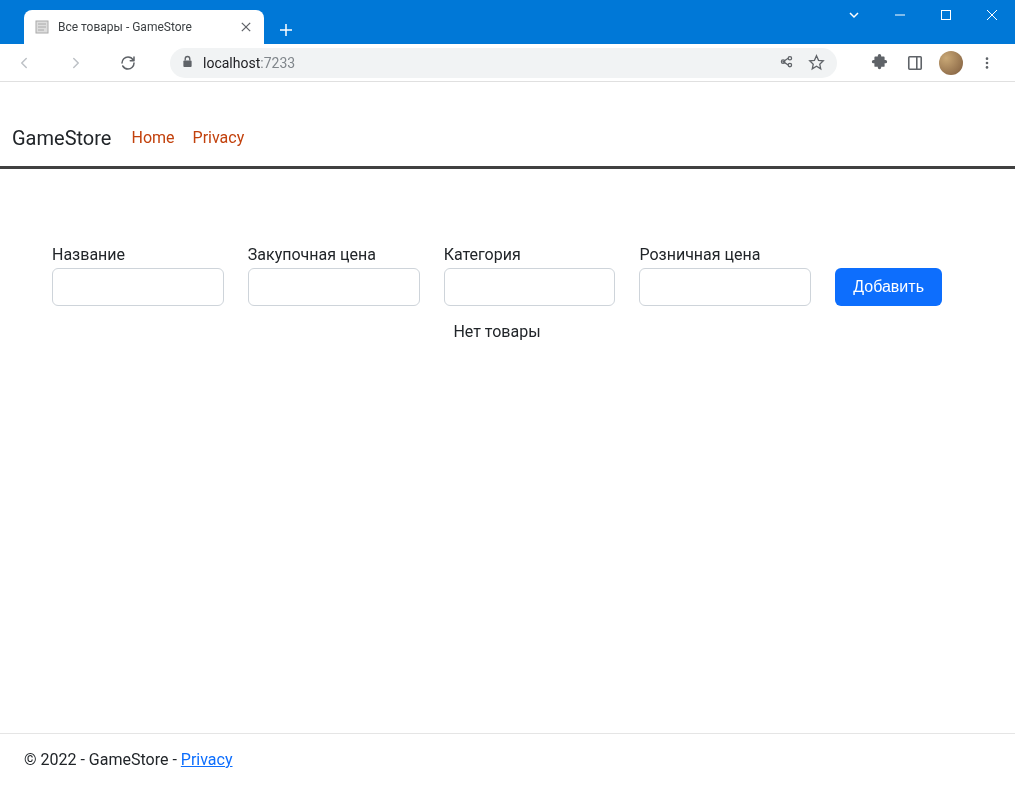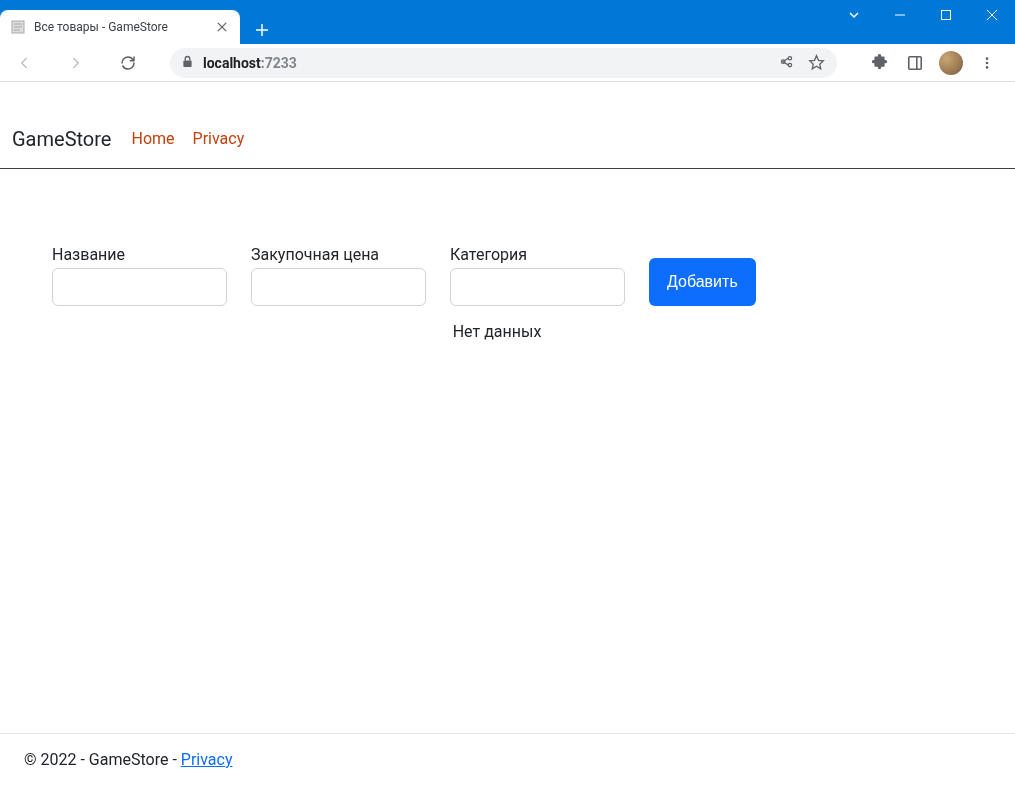--- a/index.html
+++ b/index.html
@@ -18,21 +18,21 @@
       background: #0078d7;
       height: 44px;
       display: flex;
       align-items: flex-start;
       position: relative;
     }
     .tab-strip {
       display: flex;
       align-items: flex-end;
       height: 44px;
-      padding-left: 0;
+      padding-left: 24px;
     }
     .tab {
       background: #fff;
       border-radius: 8px 8px 0 0;
       height: 34px;
       width: 240px;
       display: flex;
       align-items: center;
       padding: 0 10px;
       margin-top: 10px;
@@ -111,21 +111,20 @@
       color: #fff;
     }
     .address-bar-row {
       background: #fff;
       height: 38px;
       display: flex;
       align-items: center;
       padding: 4px 8px;
       gap: 20px;
       border-bottom: 1px solid #e0e0e0;
-      font-weight: bold;
     }
     .nav-button {
       width: 32px;
       height: 32px;
       display: flex;
       align-items: center;
       justify-content: center;
       color: #5f6368;
       cursor: pointer;
       border-radius: 50%;
@@ -196,21 +195,21 @@
       height: 24px;
       border-radius: 50%;
       background: radial-gradient(circle at 30% 30%, #c9a876, #7d5a3c);
     }
     .page-content {
       height: calc(785px - 44px - 38px);
       display: flex;
       flex-direction: column;
     }
     .site-header {
-      border-bottom: 1px solid #404040;
+      border-bottom: 3px solid #404040;
       padding: 0;
       height: 60px;
       margin-top: 27px;
     }
     .navbar {
       display: flex;
       align-items: center;
       padding: 0 12px;
       height: 100%;
     }
@@ -256,21 +255,21 @@
       width: 100%;
     }
     .add-button {
       background: #0d6efd;
       color: #fff;
       border: none;
       border-radius: 6px;
       padding: 8px 18px;
       font-size: 16px;
       cursor: pointer;
-      height: 48px;
+      height: 38px;
     }
     .no-data {
       text-align: center;
       font-size: 16px;
       color: #212529;
       margin-top: 16px;
     }
     .site-footer {
       border-top: 1px solid #e5e5e5;
       padding: 16px 24px;
@@ -421,21 +420,25 @@
         <input class="filter-input" type="text" style="">
       </div>
       <div class="filter-field">
         <label class="filter-label">Закупочная цена</label>
         <input class="filter-input" type="text" style="">
       </div>
       <div class="filter-field">
         <label class="filter-label">Категория</label>
         <input class="filter-input" type="text" style="">
       </div>
+      <div class="filter-field">
+        <label class="filter-label">Розничная цена</label>
+        <input class="filter-input" type="text" style="">
+      </div>
       <button class="add-button">Добавить</button>
     </div>
-    <div class="no-data">Нет данных</div>
+    <div class="no-data">Нет товары</div>
   </main>
 
   <footer class="site-footer">
     <span>© 2022 - GameStore - </span><a>Privacy</a>
   </footer>
 </div>
 
 </body></html>

